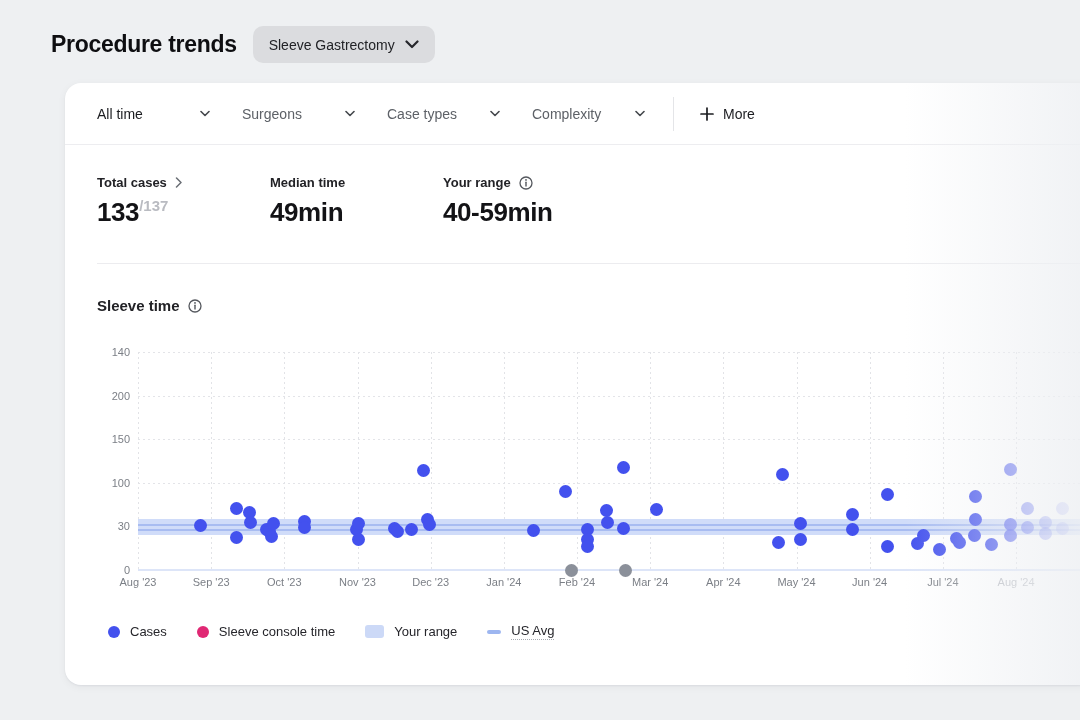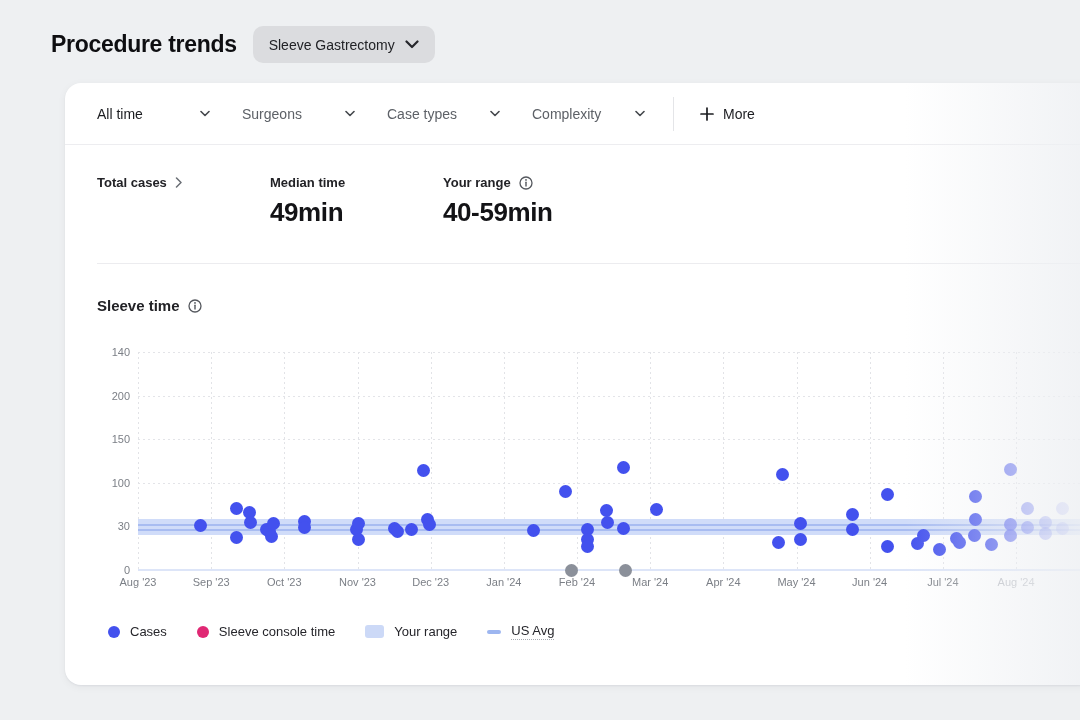--- a/index.html
+++ b/index.html
@@ -150,20 +150,21 @@
   <div class="stats-row">
     <div class="stat">
       <button class="stat-label-row clickable">
         <span class="stat-label">Total cases</span>
         <span class="icon">
           <svg width="7" height="11" viewBox="0 0 7 11">
               <polyline points="1.5,1 6,5.5 1.5,10" fill="none" stroke="#6a6e75" stroke-width="1.5" stroke-linecap="round" stroke-linejoin="round"></polyline>
             </svg>
         </span>
       </button>
+      <div class="stat-value"><span>133</span><span class="stat-suffix">/137</span></div>
     </div>
     <div class="stat">
       <div class="stat-label-row">
         <span class="stat-label">Median time</span>
       </div>
       <div class="stat-value">49min</div>
     </div>
     <div class="stat">
       <div class="stat-label-row">
         <span class="stat-label">Your range</span>

